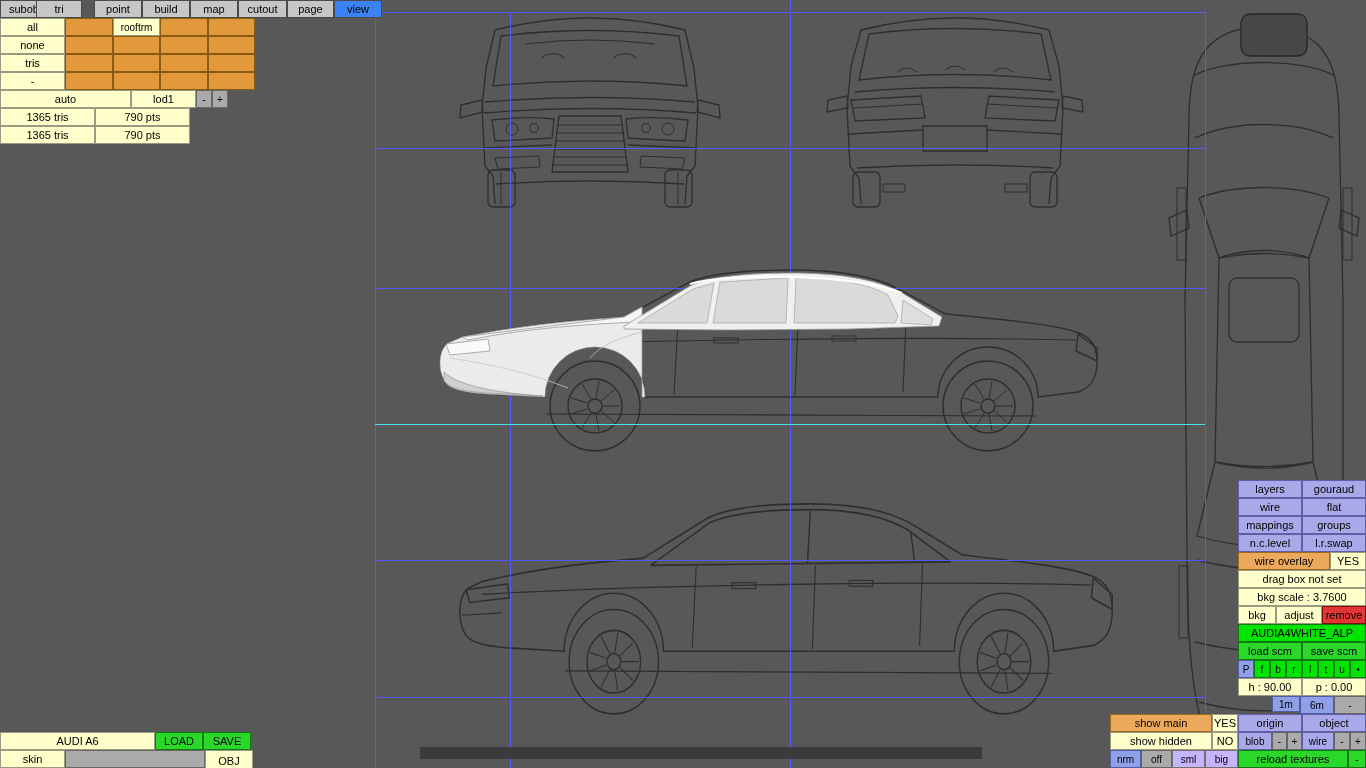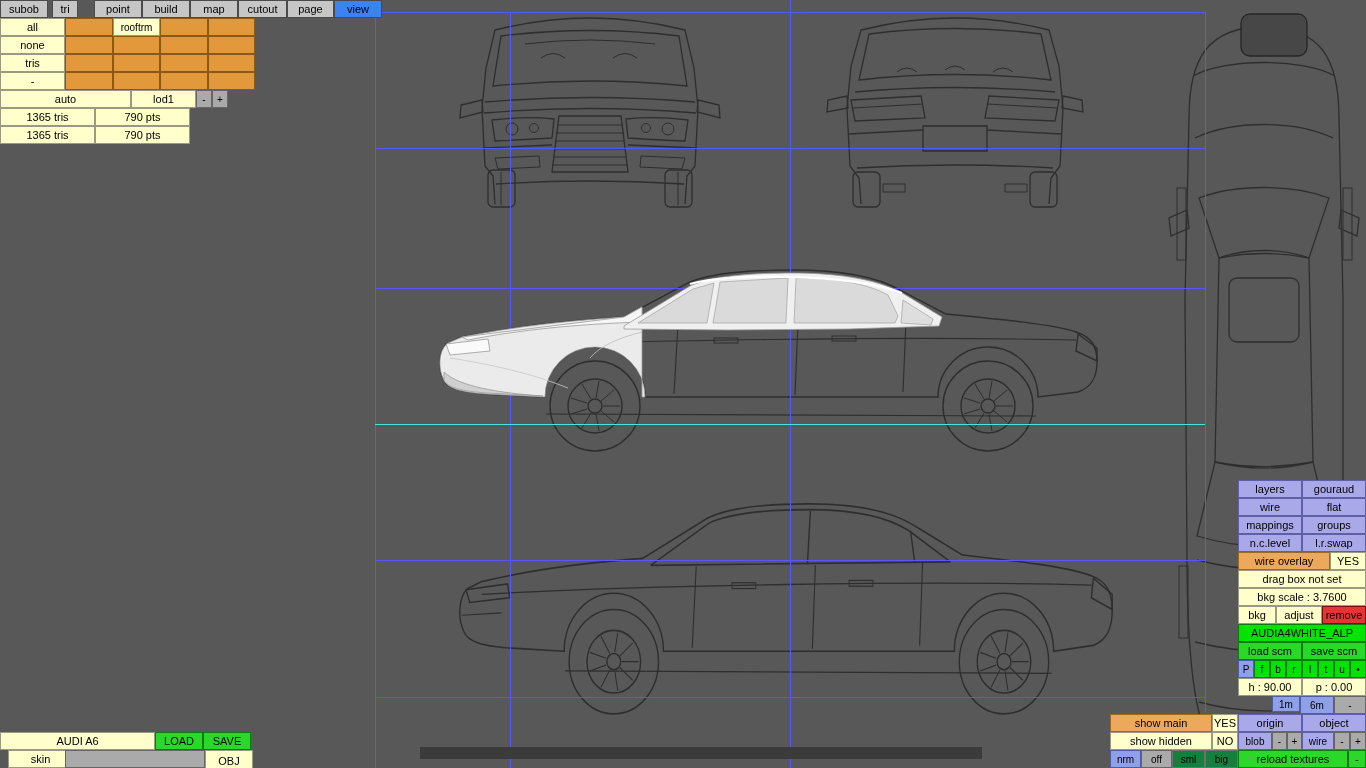--- a/index.html
+++ b/index.html
@@ -7,21 +7,21 @@
   .abs{position:absolute}
   .cell{position:absolute;display:flex;align-items:center;justify-content:center;
         font-size:11px;color:#000;border:1px solid #636363;white-space:nowrap;overflow:hidden;z-index:10}
   .sm{font-size:10px}
   .cream{background:#ffffcb;border-color:#9a9a80}
   .orange{background:#e2993c;border-color:#8a5a14}
   .green{background:#2ad82a;border-color:#0f7a0f}
   .bgreen{background:#00e400;border-color:#0f7a0f}
   .lav{background:#a9a9ea;border-color:#5f5fa8}
   .blue{background:#8f9fe8;border-color:#4d5da0}
-  .gray{background:#15803d;border-color:#707070}
+  .gray{background:#c4b5fd;border-color:#707070}
   .mgray{background:#aaaaaa;border-color:#666}
   .red{background:#e43535;border-color:#7a0f0f}
   .peach{background:#eda95b;border-color:#9a6a20}
   .tab{background:#c6c6c6;border:1px solid #4a4a4a}
   .tab.sel{background:#3b82f6}
   .vline{position:absolute;width:1px;background:#5757ff;z-index:2}
   .hline{position:absolute;height:1px;background:#5757ff;z-index:2}
   .cyan{background:#49e3e3}
   svg{display:block}
 </style>
@@ -147,21 +147,21 @@
       <path d="M368,32 C406,32 438,37 460,49 L470,70 L467,77 L366,77 Z" fill="#dadada" stroke="#a8a8a8"></path>
       <path d="M475,54 L505,73 L503,79 L473,77 Z" fill="#dedede" stroke="#a8a8a8"></path>
       <path d="M262,38 C300,27 420,27 474,47" fill="none" stroke="#ffffff" stroke-width="2.2"></path>
     </g>
   </svg>
 
   <div class="abs" style="left:420px;top:747px;width:562px;height:12px;background:#3b3b3b;z-index:2"></div>
 </div>
 
 <div class="cell tab" style="left:0;top:0;width:48px;height:18px">subob</div>
-<div class="cell tab" style="left:52px;top:0;width:26px;height:18px">tri</div>
+<div class="cell tab" style="left:36px;top:0;width:46px;height:18px">tri</div>
 <div class="cell tab" style="left:94px;top:0;width:48px;height:18px">point</div>
 <div class="cell tab" style="left:142px;top:0;width:48px;height:18px">build</div>
 <div class="cell tab" style="left:190px;top:0;width:48px;height:18px">map</div>
 <div class="cell tab" style="left:238px;top:0;width:49px;height:18px">cutout</div>
 <div class="cell tab" style="left:287px;top:0;width:47px;height:18px">page</div>
 <div class="cell tab sel" style="left:334px;top:0;width:48px;height:18px">view</div>
 
 <div class="cell cream" style="left:0;top:18px;width:65px;height:18px">all</div>
 <div class="cell cream" style="left:0;top:36px;width:65px;height:18px">none</div>
 <div class="cell cream" style="left:0;top:54px;width:65px;height:18px">tris</div>
@@ -193,21 +193,21 @@
 <div class="cell mgray sm" style="left:212px;top:90px;width:16px;height:18px">+</div>
 
 <div class="cell cream" style="left:0;top:108px;width:95px;height:18px">1365 tris</div>
 <div class="cell cream" style="left:95px;top:108px;width:95px;height:18px">790 pts</div>
 <div class="cell cream" style="left:0;top:126px;width:95px;height:18px">1365 tris</div>
 <div class="cell cream" style="left:95px;top:126px;width:95px;height:18px">790 pts</div>
 
 <div class="cell cream" style="left:0;top:732px;width:155px;height:18px">AUDI A6</div>
 <div class="cell green" style="left:155px;top:732px;width:48px;height:18px">LOAD</div>
 <div class="cell green" style="left:203px;top:732px;width:48px;height:18px">SAVE</div>
-<div class="cell cream" style="left:8px;top:750px;width:65px;height:18px">skin</div>
+<div class="cell cream" style="left:0;top:750px;width:65px;height:18px">skin</div>
 <div class="cell mgray" style="left:65px;top:750px;width:140px;height:18px"></div>
 <div class="cell cream" style="left:205px;top:750px;width:48px;height:22px">OBJ</div>
 
 <div class="cell lav" style="left:1238px;top:480px;width:64px;height:18px">layers</div>
 <div class="cell lav" style="left:1302px;top:480px;width:64px;height:18px">gouraud</div>
 <div class="cell lav" style="left:1238px;top:498px;width:64px;height:18px">wire</div>
 <div class="cell lav" style="left:1302px;top:498px;width:64px;height:18px">flat</div>
 <div class="cell lav" style="left:1238px;top:516px;width:64px;height:18px">mappings</div>
 <div class="cell lav" style="left:1302px;top:516px;width:64px;height:18px">groups</div>
 <div class="cell lav" style="left:1238px;top:534px;width:64px;height:18px">n.c.level</div>

